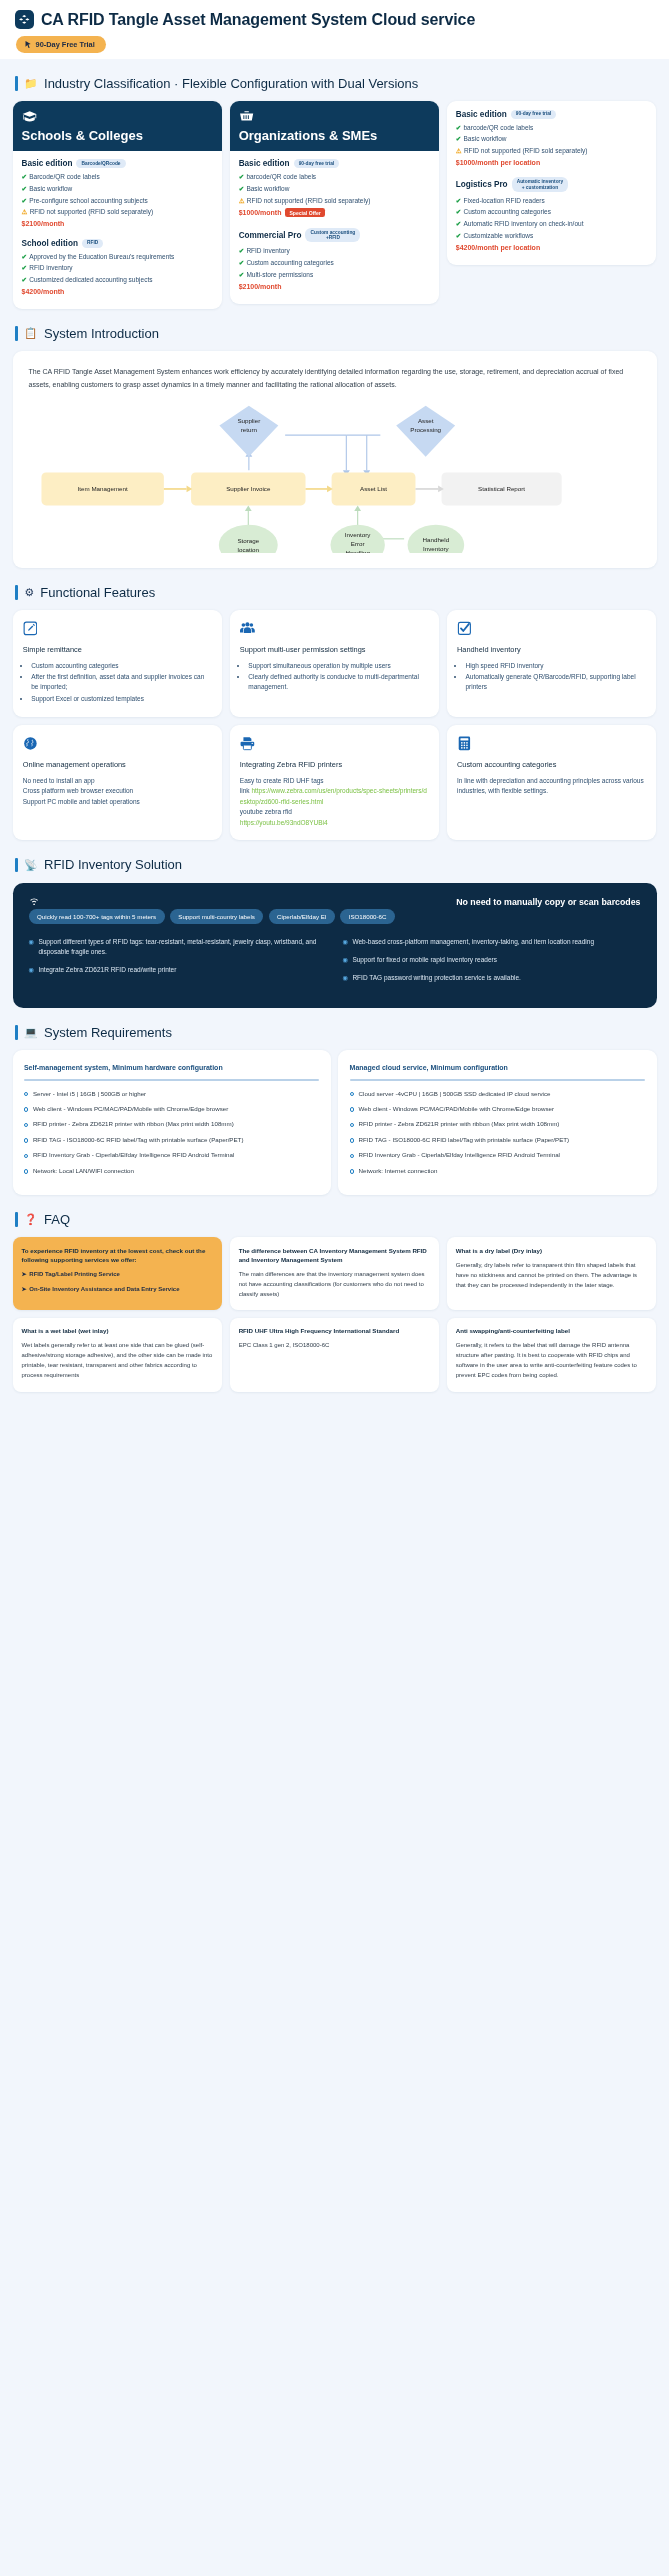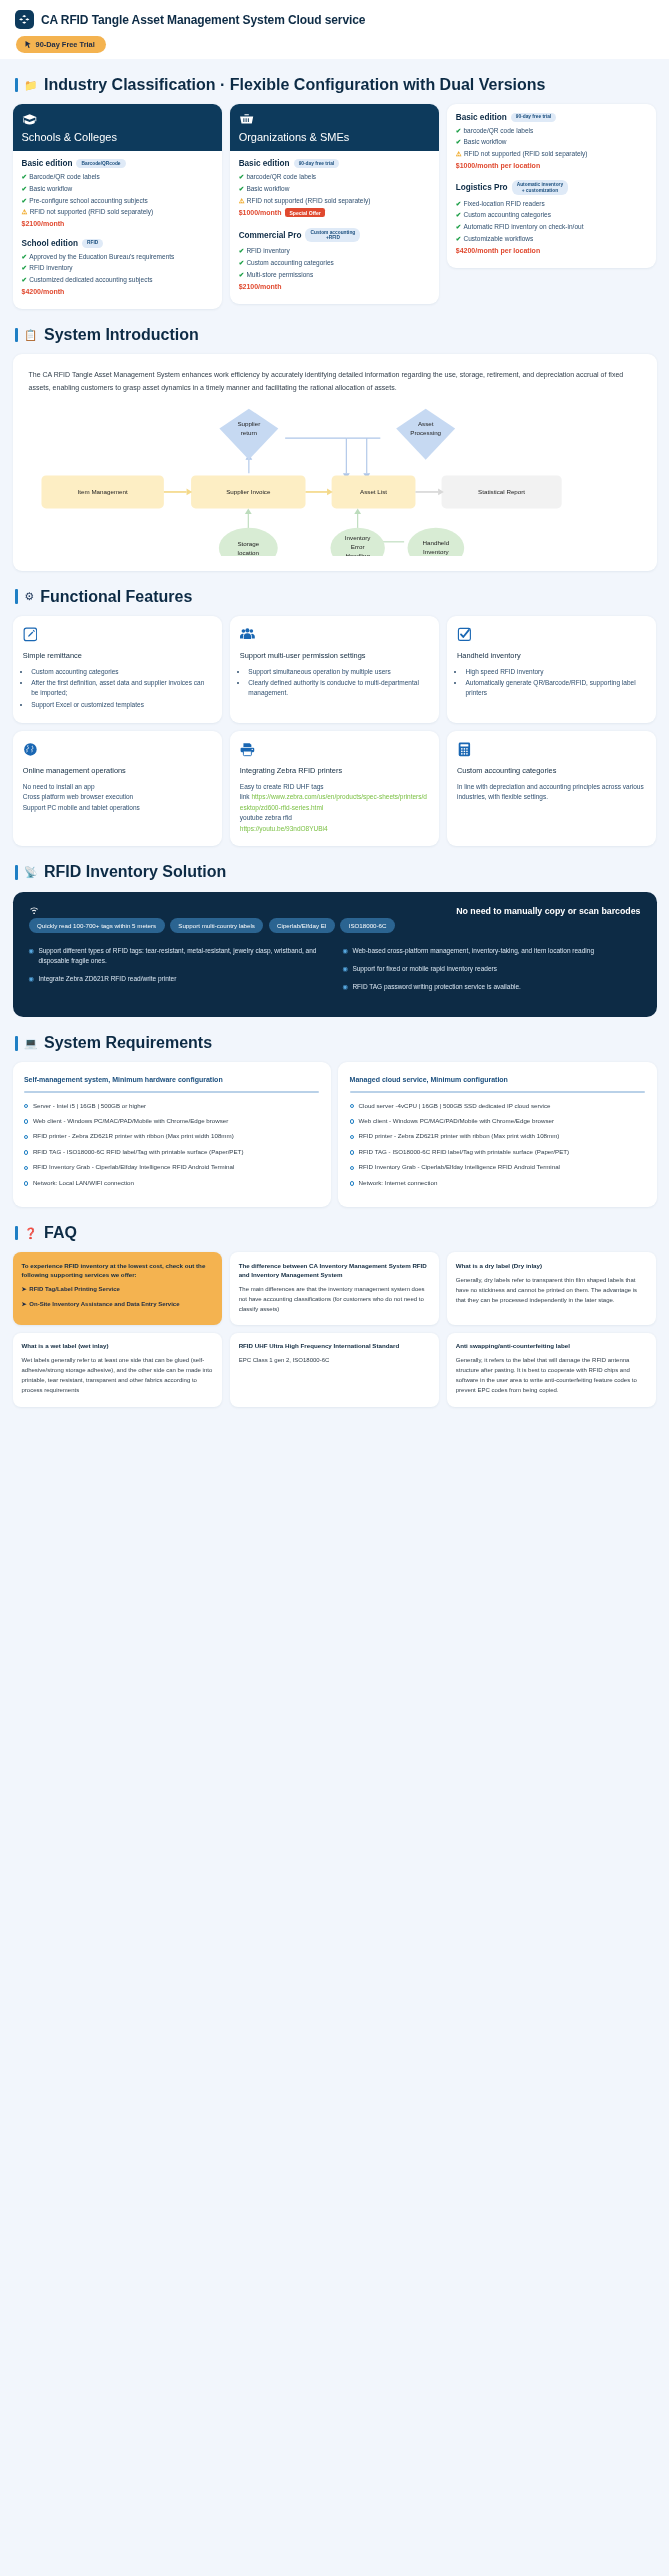--- a/index.html
+++ b/index.html
@@ -11,43 +11,43 @@
   .page{width:669px;padding:0 0 23px 0;}
 
   
   .header{padding:10.2px 14.8px 5.7px 14.8px;background:#ffffff;}
   .hdr-row{display:flex;align-items:center;gap:6.8px;}
   .logo{
     width:19.3px;height:19.3px;border-radius:5.1px;background:#0d3a5c;
     display:flex;align-items:center;justify-content:center;flex:0 0 auto;
   }
   .logo svg{width:12.5px;height:12.5px;}
-  .app-title{font-size:12px;font-weight:bold;color:#0d2b45;letter-spacing:-0.1px;}
+  .app-title{font-size:16px;font-weight:bold;color:#0d2b45;letter-spacing:-0.1px;}
   .trial-pill{
     margin:6.8px 0 0 1.1px;display:inline-flex;align-items:center;gap:4.5px;
     background:#f4b350;border-radius:11.4px;padding:4px 11.4px 4px 9px;
     font-size:7.4px;font-weight:bold;color:#1d2b45;
   }
   .cursor-ico{width:6.2px;height:7.4px;display:inline-block;}
 
   
   .sec-head{display:flex;align-items:center;gap:6.2px;padding:0 14.8px;margin:17px 0 10.2px 0;}
   .sec-bar{width:3.4px;height:14.8px;background:#1f7fc4;border-radius:1.1px;flex:0 0 auto;}
   .sec-ico{font-size:10.8px;line-height:1;}
-  .sec-title{font-size:16px;font-weight:bold;color:#0d2b45;}
+  .sec-title{font-size:13px;font-weight:normal;color:#0d2b45;}
 
   
   .ind-wrap{display:flex;gap:7.4px;padding:0 12.5px;align-items:flex-start;}
   .ind-card{
     flex:1 1 0;background:#ffffff;border-radius:9px;overflow:hidden;
     box-shadow:0 0.6px 2.3px rgba(20,50,90,.07);
   }
   .ind-head{background:#0d3a5c;padding:8.5px 9px 7.4px 9px;}
   .ind-head svg{width:15.3px;height:13.6px;display:block;margin-bottom:5.1px;}
-  .ind-head-title{color:#fff;font-size:11px;font-weight:normal;}
+  .ind-head-title{color:#fff;font-size:13px;font-weight:bold;}
   .ind-body{padding:8.5px 9px 11.4px 9px;}
   .plan{margin-bottom:2.8px;}
   .plan + .plan{margin-top:11.4px;}
   .plan-title-row{display:flex;align-items:center;gap:4px;flex-wrap:wrap;margin-bottom:4px;}
   .plan-title{font-size:8.2px;font-weight:bold;color:#0d2b45;}
   .tag{
     background:#dfeaf7;color:#1b4f7e;border-radius:6.2px;
     padding:1.7px 5.1px;font-size:4.8px;font-weight:bold;line-height:1.15;text-align:center;
   }
   .feat{

